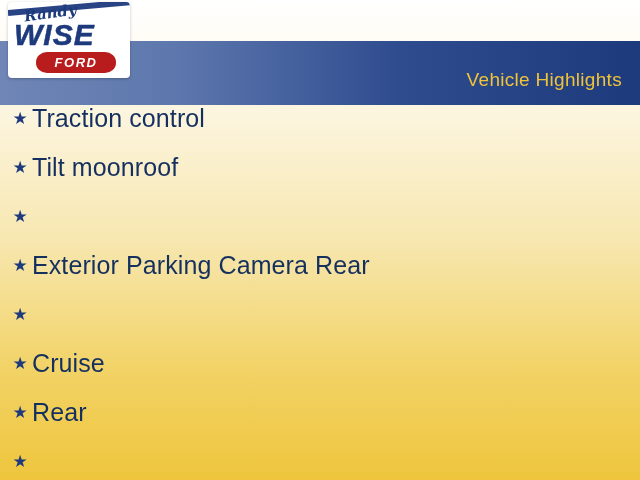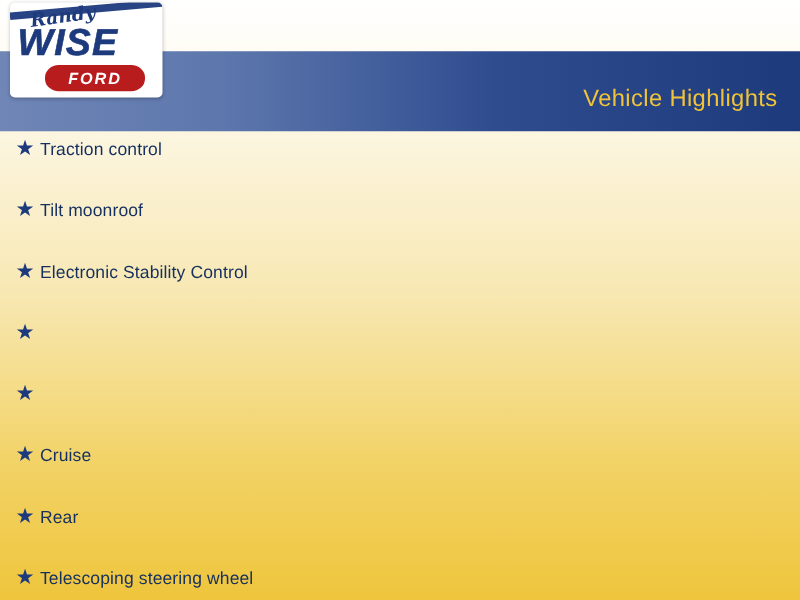--- a/index.html
+++ b/index.html
@@ -101,21 +101,21 @@
     padding-left: 8px;
   }
   .star {
     width: 24px;
     text-align: center;
     font-size: 17px;
     color: #1d3a7d;
     line-height: 1;
   }
   .label {
-    font-size: 14px;
+    font-size: 25px;
     color: #15305f;
     letter-spacing: 0.1px;
     white-space: nowrap;
   }
 </style>
 </head>
 <body>
 
 <div class="slide">
 
@@ -134,35 +134,34 @@
     <div class="item">
       <span class="star">★</span>
       <span class="label">Traction control</span>
     </div>
     <div class="item">
       <span class="star">★</span>
       <span class="label">Tilt moonroof</span>
     </div>
     <div class="item">
       <span class="star">★</span>
-      <span class="label">Electronic Stability Control</span>
     </div>
     <div class="item">
       <span class="star">★</span>
+      <span class="label">Exterior Parking Camera Rear</span>
     </div>
     <div class="item">
       <span class="star">★</span>
     </div>
     <div class="item">
       <span class="star">★</span>
       <span class="label">Cruise</span>
     </div>
     <div class="item">
       <span class="star">★</span>
       <span class="label">Rear</span>
     </div>
     <div class="item">
       <span class="star">★</span>
-      <span class="label">Telescoping steering wheel</span>
     </div>
   </div>
 
 </div>
 
 </body></html>

